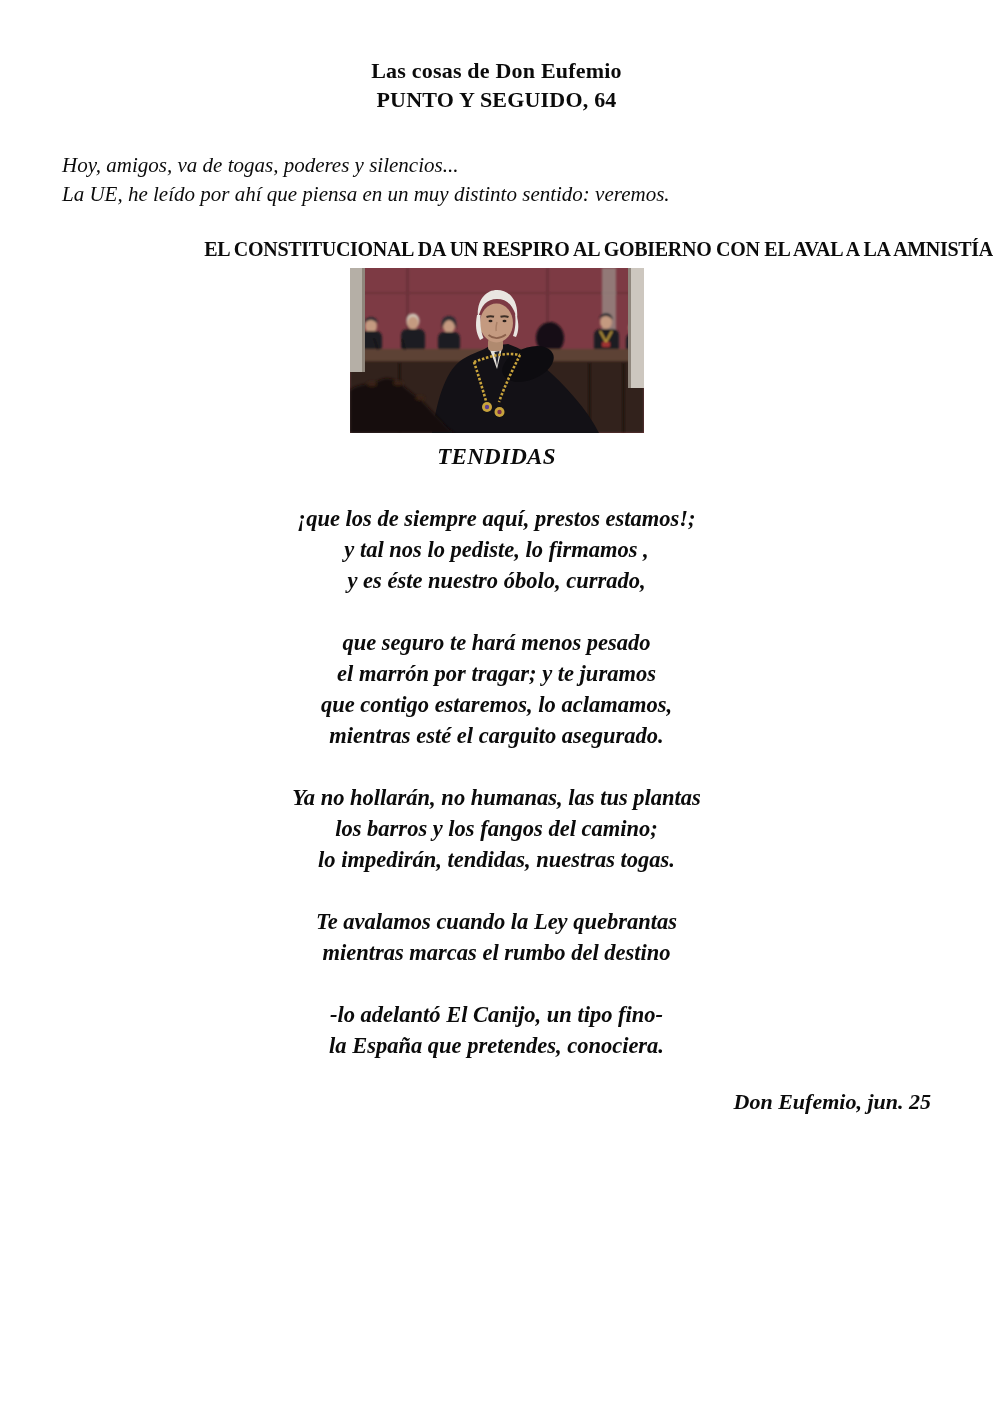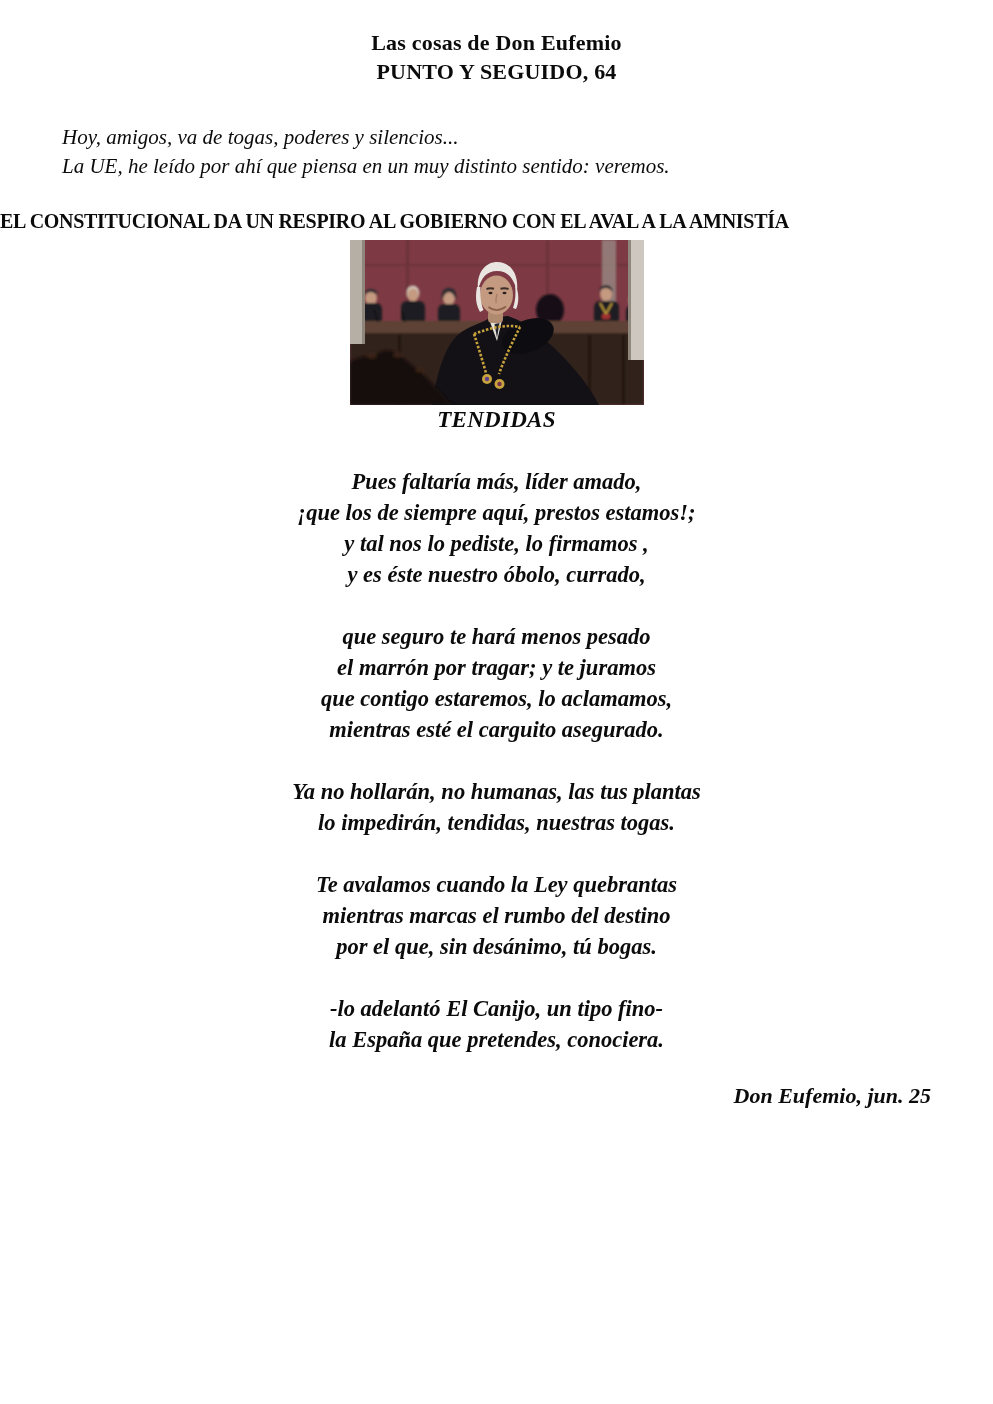--- a/index.html
+++ b/index.html
@@ -5,53 +5,54 @@
   html, body { margin: 0; padding: 0; background: #ffffff; }
   body {
     width: 993px; height: 1404px;
     font-family: "Liberation Serif", serif;
     color: #0b0b0b;
     overflow: hidden;
   }
   .page { position: relative; width: 993px; height: 1404px; background: #ffffff; }
 
   .doc-title {
-    padding-top: 28px;
+    padding-top: 56px;
     text-align: center;
     font-weight: bold;
     font-size: 22px;
     line-height: 29px;
   }
   .doc-title div { letter-spacing: 0.2px; }
 
   .intro {
     margin: 37px 62px 0 62px;
     font-style: italic;
     font-size: 21px;
     line-height: 28.5px;
   }
   .intro p { margin: 0; }
   .intro p.justify { text-align: justify; }
 
   .headline {
     margin-top: 30px;
-    text-align: left;
+    text-align: right;
     font-weight: bold;
     font-size: 20px;
     letter-spacing: -0.3px;
     white-space: nowrap;
   }
 
   .photo-wrap {
     width: 294px; height: 165px;
     margin: 7px auto 0 auto;
   }
   .photo-wrap svg { display: block; }
 
   .poem-title {
+    margin-top: 9px;
     text-align: center;
     font-weight: bold;
     font-style: italic;
     font-size: 23px;
     line-height: 30px;
     letter-spacing: 0.3px;
   }
   .poem-subtitle {
     text-align: center;
     font-weight: bold;
@@ -198,42 +199,41 @@
         <ellipse cx="22" cy="116" rx="5" ry="2.5" fill="#3a2312"></ellipse>
         <ellipse cx="48" cy="115" rx="5" ry="2.5" fill="#3a2312"></ellipse>
         <ellipse cx="70" cy="130" rx="4.5" ry="2.3" fill="#3a2312"></ellipse>
       </g>
     </svg>
   </div>
 
   <div class="poem-title">TENDIDAS</div>
 
   <div class="stanza">
-    <div>Pues faltaría más, líder amado,</div>
     <div>¡que los de siempre aquí, prestos estamos!;</div>
     <div>y tal nos lo pediste, lo firmamos ,</div>
     <div>y es éste nuestro óbolo, currado,</div>
   </div>
 
   <div class="stanza">
     <div>que seguro te hará menos pesado</div>
     <div>el marrón por tragar; y te juramos</div>
     <div>que contigo estaremos, lo aclamamos,</div>
     <div>mientras esté el carguito asegurado.</div>
   </div>
 
   <div class="stanza">
     <div>Ya no hollarán, no humanas, las tus plantas</div>
+    <div>los barros y los fangos del camino;</div>
     <div>lo impedirán, tendidas, nuestras togas.</div>
   </div>
 
   <div class="stanza">
     <div>Te avalamos cuando la Ley quebrantas</div>
     <div>mientras marcas el rumbo del destino</div>
-    <div>por el que, sin desánimo, tú bogas.</div>
   </div>
 
   <div class="stanza">
     <div>-lo adelantó El Canijo, un tipo fino-</div>
     <div>la España que pretendes, conociera.</div>
   </div>
 
   <div class="signature">Don Eufemio, jun. 25</div>
 
 </div>

